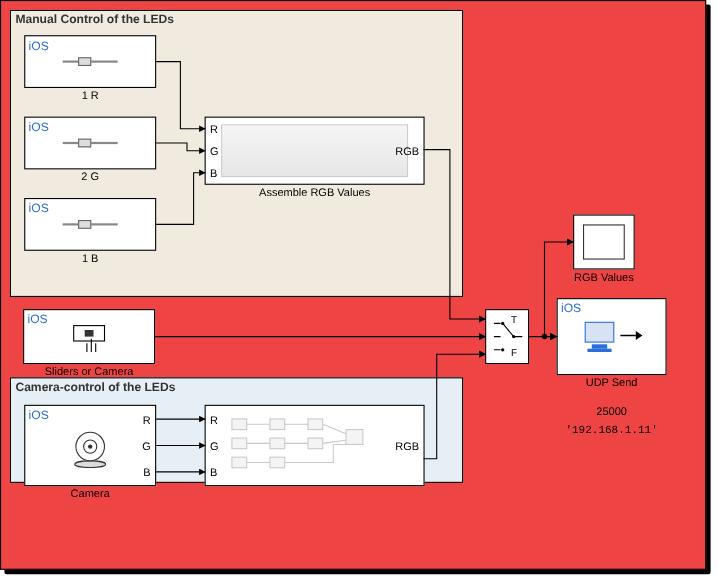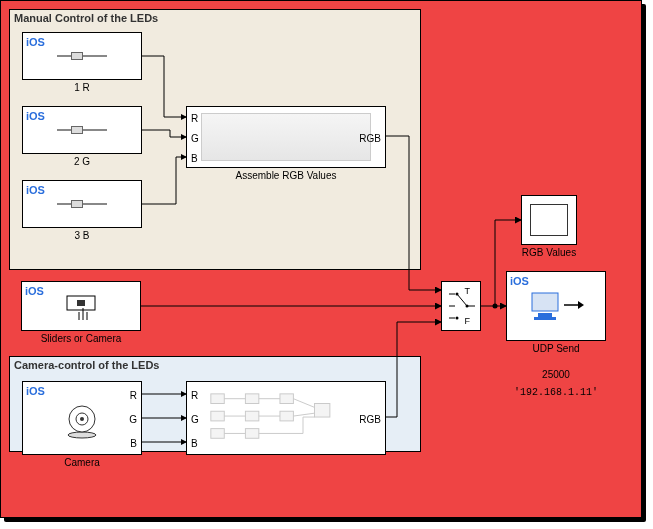--- a/index.html
+++ b/index.html
@@ -55,21 +55,21 @@
     text-align: center;
     color: #000;
     font-size: 10px;
     white-space: nowrap;
   }
   .ios-tag {
     position: absolute;
     left: 3px;
     top: 3px;
     color: #2a6edc;
-    font-weight: bold;
+    font-weight: normal;
     font-size: 11px;
   }
   .slider-glyph {
     position: absolute;
     left: 50%;
     top: 50%;
     transform: translate(-50%,-50%);
     width: 50px;
     height: 8px;
   }
@@ -141,21 +141,21 @@
       </div>
       <div class="block-label" style="left:12px;top:146px;width:120px;">2 G</div>
 
       <div class="block" style="left:12px;top:170px;width:120px;height:48px;">
         <div class="ios-tag">iOS</div>
         <div class="slider-glyph">
             <div class="bar"></div>
             <div class="knob"></div>
           </div>
       </div>
-      <div class="block-label" style="left:12px;top:220px;width:120px;">3 B</div>
+      <div class="block-label" style="left:12px;top:220px;width:120px;">1 B</div>
 
       <div class="block" style="left:176px;top:96px;width:200px;height:62px;">
         <div class="subsystem-inner" style="left:14px;right:14px;top:6px;bottom:6px;"></div>
         <span class="port-label" style="left:4px;top:6px;">R</span>
         <span class="port-label" style="left:4px;top:26px;">G</span>
         <span class="port-label" style="left:4px;top:46px;">B</span>
         <span class="port-label" style="right:4px;top:26px;">RGB</span>
       </div>
       <div class="block-label" style="left:176px;top:160px;width:200px;">Assemble RGB Values</div>
 
@@ -179,21 +179,21 @@
       <div class="touch-glyph">
         <svg width="36" height="28">
           <rect x="4" y="2" width="28" height="14" fill="#fff" stroke="#000"></rect>
           <rect x="14" y="6" width="8" height="6" fill="#333"></rect>
           <path d="M20,14 L20,26 M16,18 L16,26 M24,18 L24,26" stroke="#000" fill="none"></path>
         </svg>
       </div>
     </div>
     <div class="block-label" style="left:20px;top:332px;width:120px;text-align:center;">Sliders or Camera</div>
 
-    <div class="group" style="left:8px;top:355px;width:412px;height:96px;background:#e6eef6;">
+    <div class="group" style="left:8px;top:342px;width:412px;height:96px;background:#e6eef6;">
       <div class="group-label">Camera-control of the LEDs</div>
 
       <div class="block" style="left:12px;top:24px;width:120px;height:74px;">
         <div class="ios-tag">iOS</div>
         <span class="port-label" style="right:4px;top:8px;">R</span>
         <span class="port-label" style="right:4px;top:32px;">G</span>
         <span class="port-label" style="right:4px;top:56px;">B</span>
         <div class="camera-glyph">
           <svg width="40" height="36">
             <ellipse cx="20" cy="32" rx="14" ry="3" fill="#ddd" stroke="#333"></ellipse>

